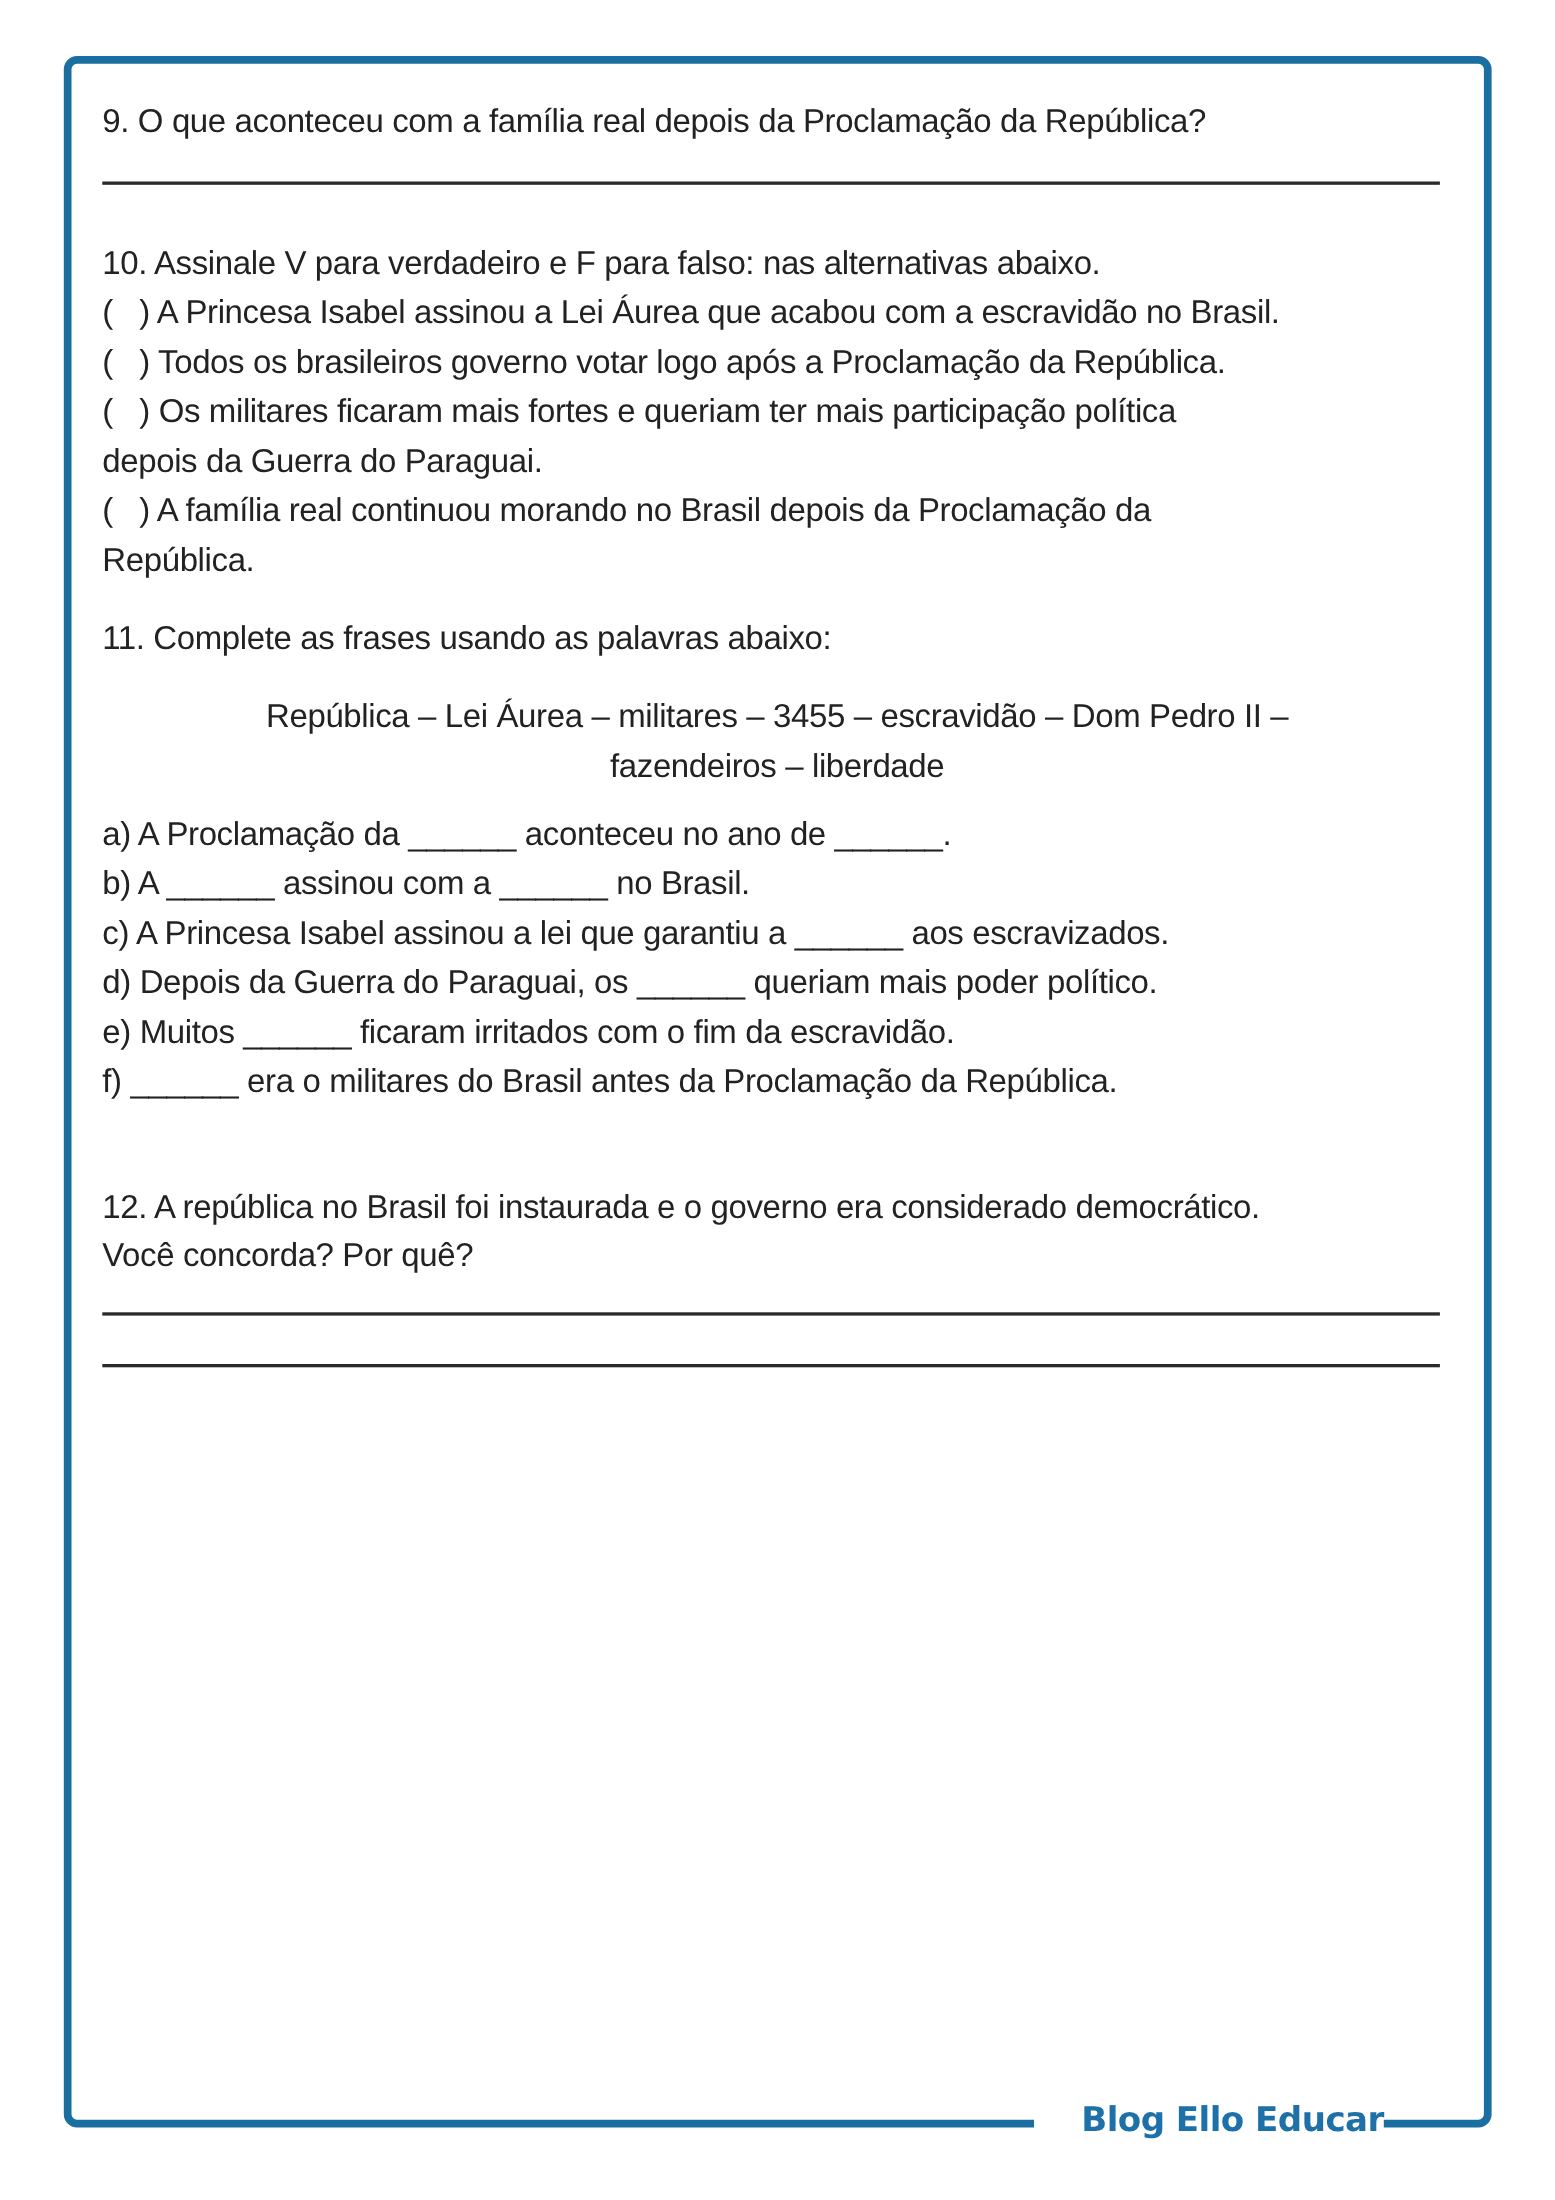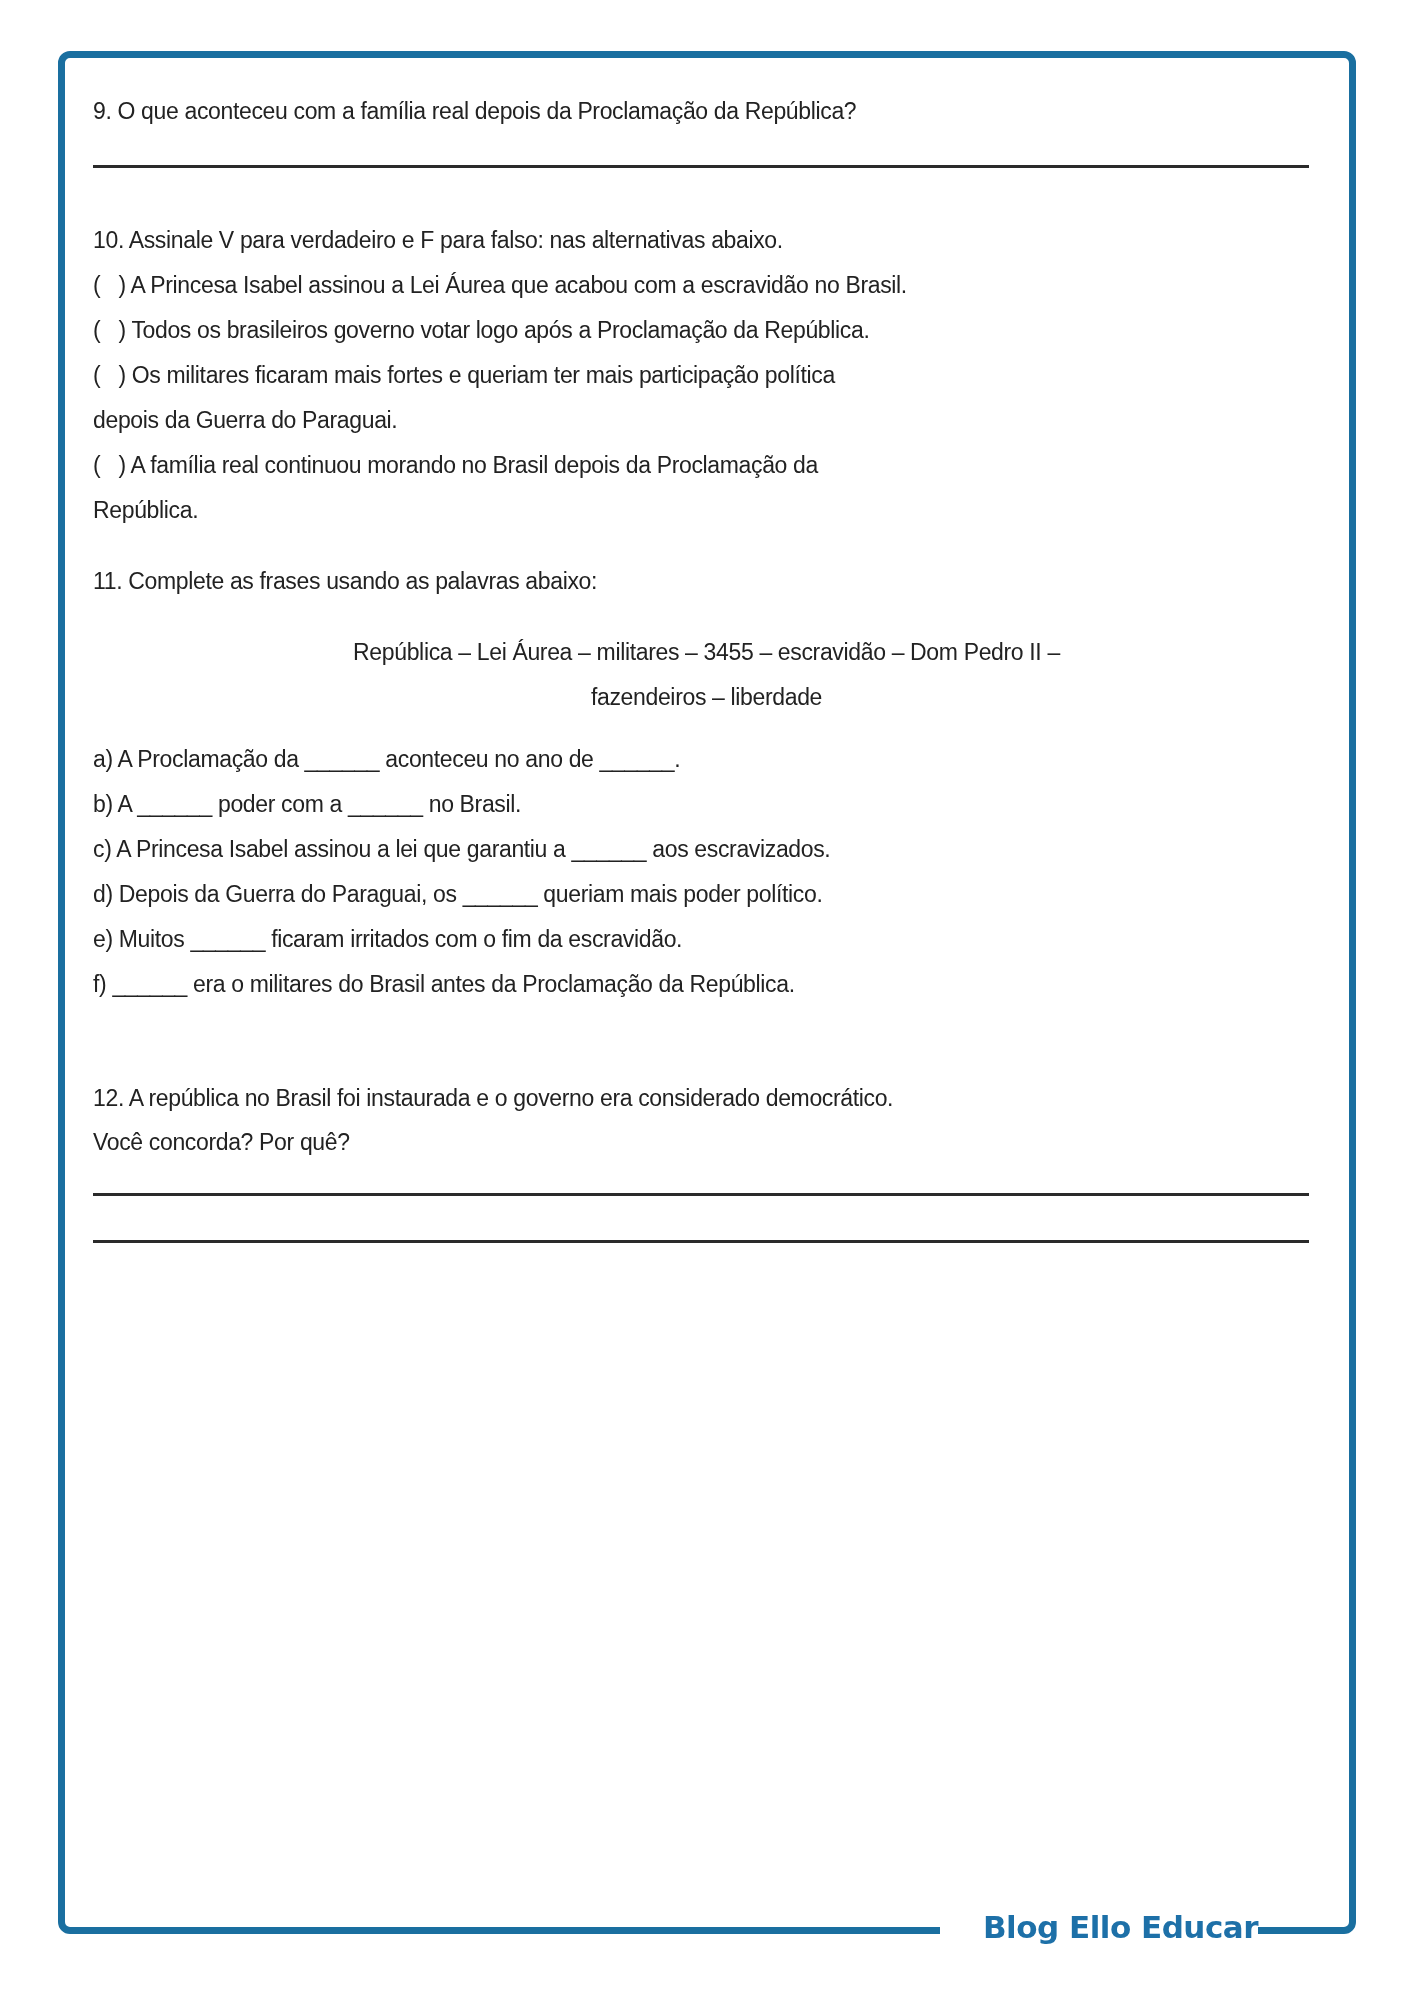--- a/index.html
+++ b/index.html
@@ -4,21 +4,21 @@
 <style>
   html, body { margin: 0; padding: 0; background: #ffffff; }
   body { width: 1414px; height: 2000px; position: relative; overflow: hidden;
          font-family: "Liberation Sans", sans-serif; color: #222222; }
   .frame { position: absolute; left: 58px; top: 51px; width: 1298px; height: 1883px;
            box-sizing: border-box; border: 7px solid #1a6fa0; border-radius: 12px; }
   .footer-gap { position: absolute; left: 940px; top: 1915px; width: 318px; height: 30px; background: #ffffff; }
   .footer-text { position: absolute; left: 940px; top: 1907px; width: 318px; text-align: right;
                  font-family: "DejaVu Sans", sans-serif; font-weight: bold; font-size: 31px;
                  color: #1d70a8; letter-spacing: -0.5px; line-height: 40px; }
-  .line { position: absolute; left: 93px; font-size: 23px; line-height: 36px; white-space: nowrap;
+  .line { position: absolute; left: 93px; font-size: 30px; line-height: 36px; white-space: nowrap;
           letter-spacing: -0.35px; }
   .center { left: 93px; width: 1227px; text-align: center; }
   .rule { position: absolute; left: 93px; width: 1216px; height: 0; border-top: 3px solid #2a2a2a; }
 </style>
 </head>
 <body>
 
 <div class="frame"></div>
 <div class="footer-gap"></div>
 <div class="footer-text">Blog Ello Educar</div>
@@ -43,21 +43,21 @@
 <div class="line" style="top:447px">
   <span style="white-space:pre">(   )</span>
   <span>A família real continuou morando no Brasil depois da Proclamação da</span>
 </div>
 <div class="line" style="top:492px">República.</div>
 
 <div class="line" style="top:563px">11. Complete as frases usando as palavras abaixo:</div>
 <div class="line center" style="top:634px">República – Lei Áurea – militares – 3455 – escravidão – Dom Pedro II –</div>
 <div class="line center" style="top:679px">fazendeiros – liberdade</div>
 <div class="line" style="top:741px">a) A Proclamação da ______ aconteceu no ano de ______.</div>
-<div class="line" style="top:786px">b) A ______ poder com a ______ no Brasil.</div>
+<div class="line" style="top:786px">b) A ______ assinou com a ______ no Brasil.</div>
 <div class="line" style="top:831px">c) A Princesa Isabel assinou a lei que garantiu a ______ aos escravizados.</div>
 <div class="line" style="top:876px">d) Depois da Guerra do Paraguai, os ______ queriam mais poder político.</div>
 <div class="line" style="top:921px">e) Muitos ______ ficaram irritados com o fim da escravidão.</div>
 <div class="line" style="top:966px">f) ______ era o militares do Brasil antes da Proclamação da República.</div>
 
 <div class="line" style="top:1080px">12. A república no Brasil foi instaurada e o governo era considerado democrático.</div>
 <div class="line" style="top:1124px">Você concorda? Por quê?</div>
 <div class="rule" style="top:1193px"></div>
 <div class="rule" style="top:1240px"></div>
 

